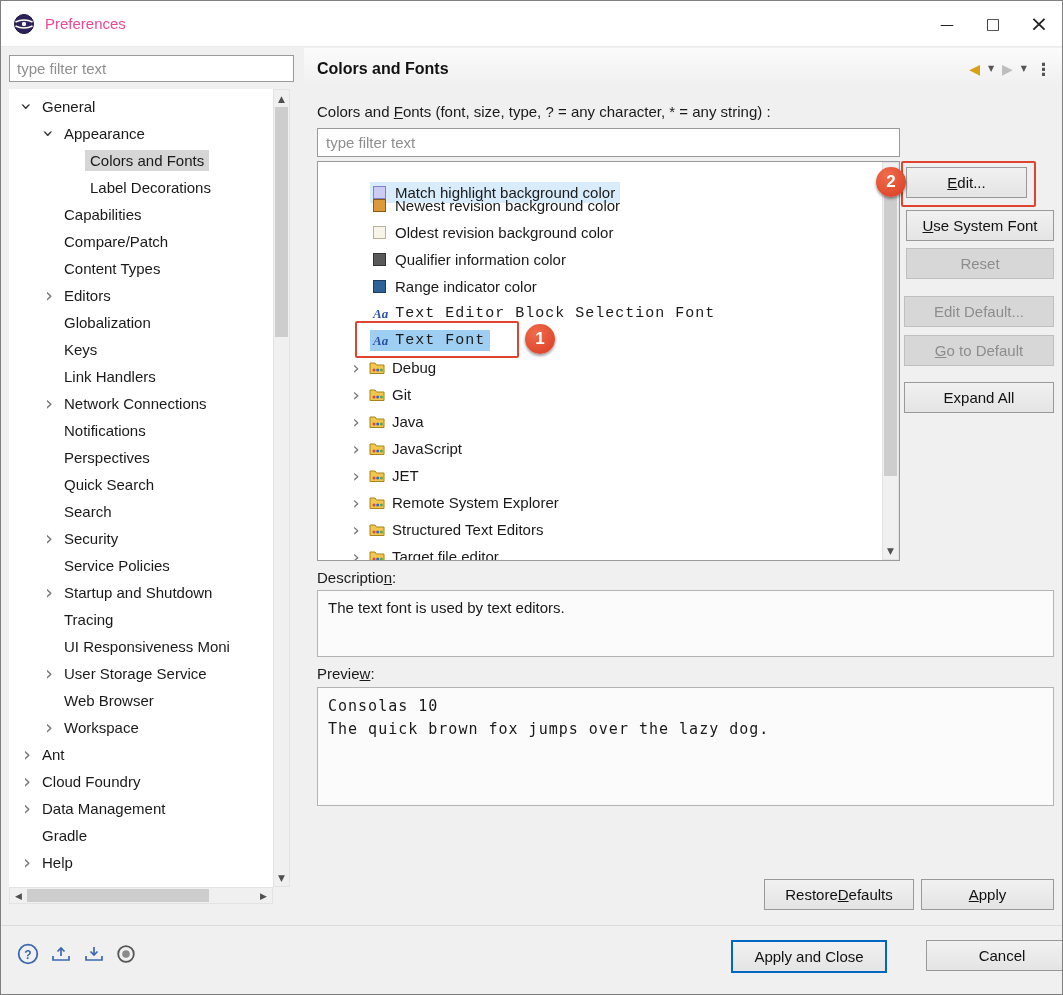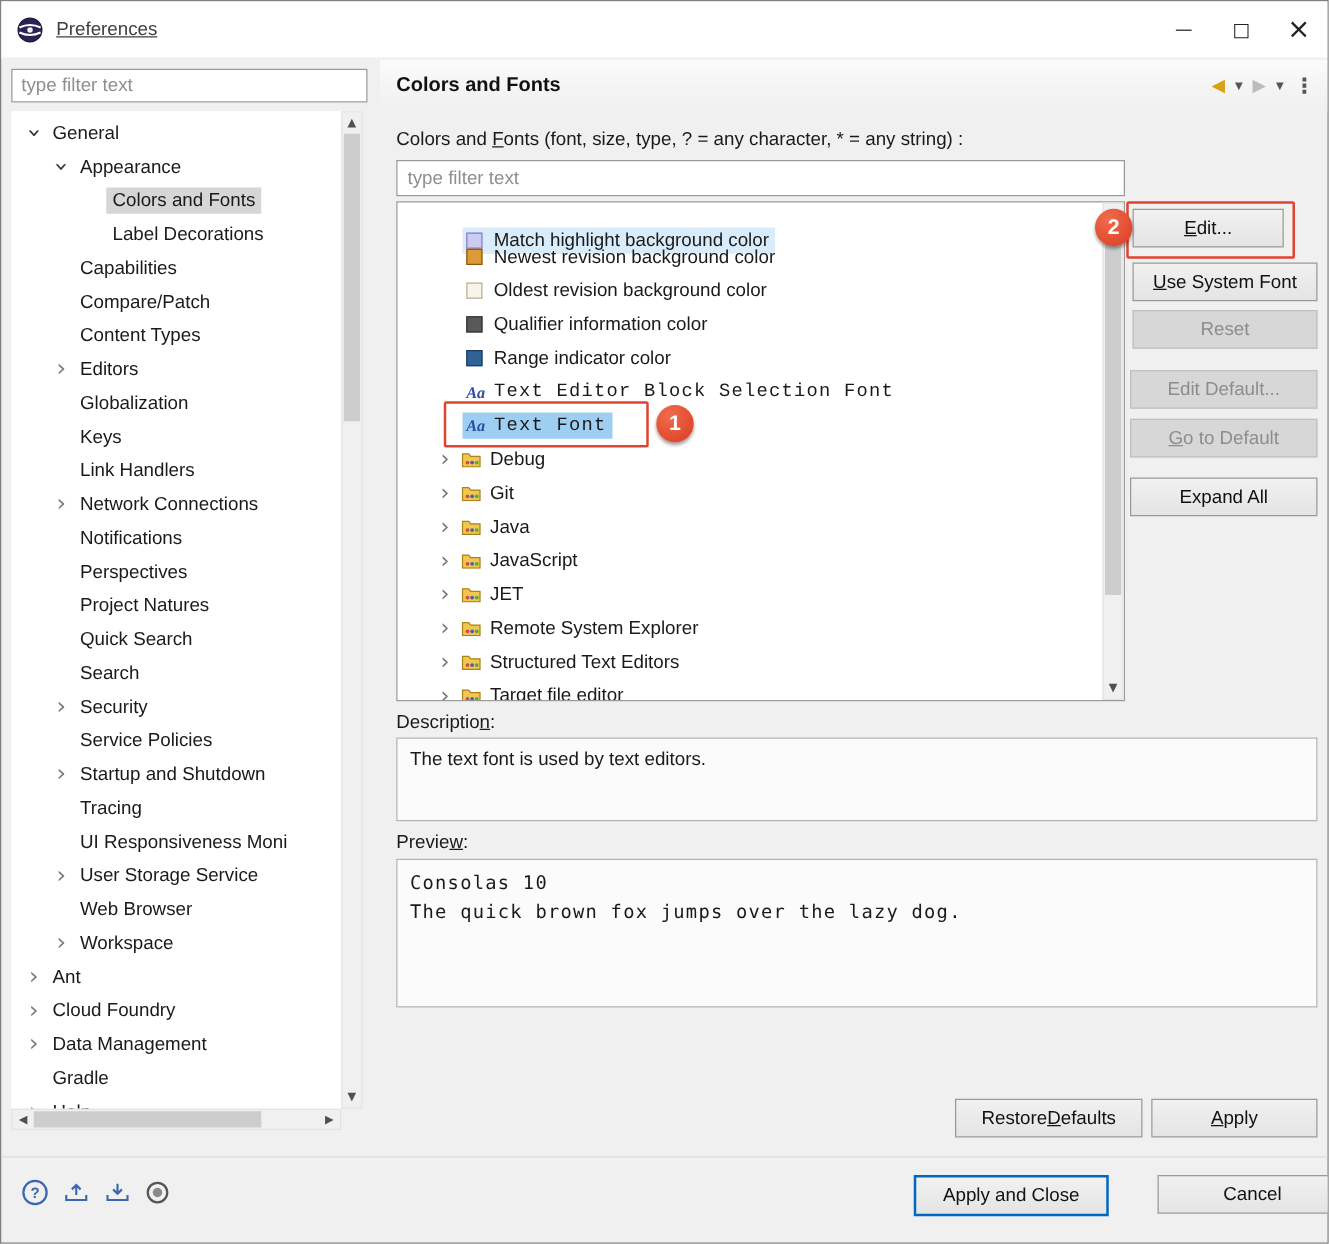--- a/index.html
+++ b/index.html
@@ -5,21 +5,21 @@
   html,body{margin:0;padding:0;background:#c8c8c8;}
   .app{
     position:relative;width:1063px;height:995px;box-sizing:border-box;
     background:#f0f0f0;border:1px solid #7f7f7f;overflow:hidden;
     font-family:"Liberation Sans",sans-serif;font-size:15px;color:#1a1a1a;
     cursor:default;
   }
   
   .titlebar{position:absolute;left:0;top:0;right:0;height:45px;background:#ffffff;border-bottom:1px solid #ececec;display:flex;align-items:center;}
   .app-icon{margin:0 10px 0 12px;display:flex;}
-  .title{font-size:15px;color:#404040;text-decoration:underline;}
+  .title{font-size:15px;color:#ec4899;}
   .wincontrols{position:absolute;right:0;top:0;height:45px;display:flex;}
   .winbtn{width:46px;height:45px;display:flex;align-items:center;justify-content:center;font-family:"DejaVu Sans",sans-serif;color:#222;font-size:14px;}
   .winbtn.max{font-size:15px;}
   .winbtn.close{font-size:22px;}
   
   .sidebar-filter{position:absolute;left:8px;top:54px;width:285px;height:27px;box-sizing:border-box;border:1px solid #9a9a9a;padding:0 7px;font:inherit;color:#222;background:#fff;}
   .sidebar-filter::placeholder{color:#8f8f8f;}
   .tree{position:absolute;left:8px;top:88px;width:264px;height:798px;background:#fff;overflow:hidden;padding-top:4px;box-sizing:border-box;}
   .tree-row{display:flex;align-items:center;height:27px;white-space:nowrap;}
   .lvl-0{padding-left:8px;}
@@ -187,24 +187,20 @@
       <div class="tree-row lvl-1 exp-none">
         <span class="expander"></span>
         <span class="tlabel">Notifications</span>
       </div>
 
       <div class="tree-row lvl-1 exp-none">
         <span class="expander"></span>
         <span class="tlabel">Perspectives</span>
       </div>
 
-      <div class="tree-row lvl-1 exp-none">
-        <span class="expander"></span>
-        <span class="tlabel">Project Natures</span>
-      </div>
 
       <div class="tree-row lvl-1 exp-none">
         <span class="expander"></span>
         <span class="tlabel">Quick Search</span>
       </div>
 
       <div class="tree-row lvl-1 exp-none">
         <span class="expander"></span>
         <span class="tlabel">Search</span>
       </div>

